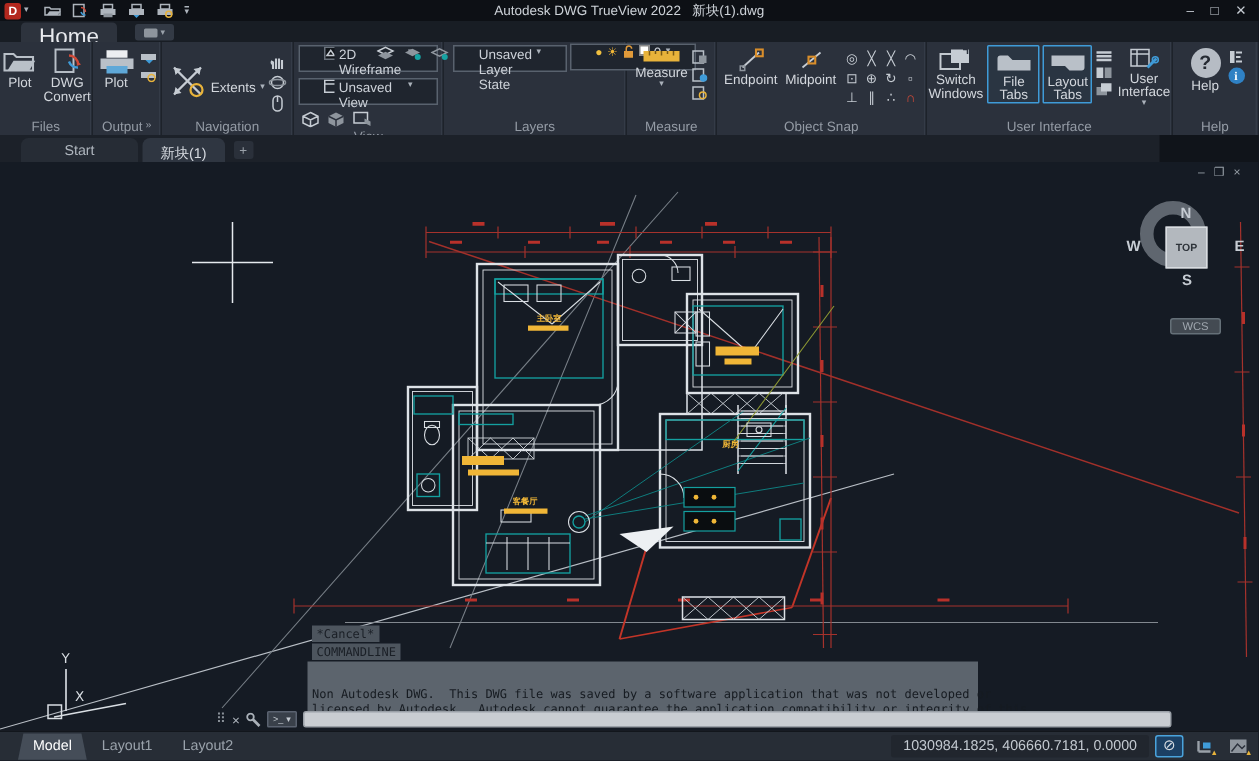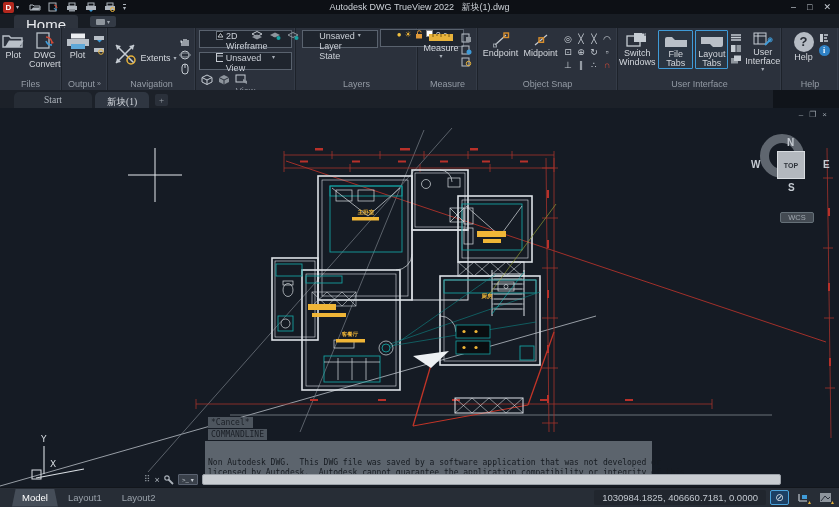--- a/index.html
+++ b/index.html
@@ -30,21 +30,21 @@
   .caret { font-size:6px; color:#aab1ba; line-height:5px; }
   .minicol { display:flex; flex-direction:column; gap:2px; padding-top:3px; align-items:center; }
   .dd { display:flex; align-items:flex-start; background:#1f252e; border:1px solid #59626e; height:18px;
     font-size:9px; color:#ccd1d8; padding:0 16px; gap:3px; }
   .dd .cr { margin-left:auto; font-size:6px; color:#aab1ba; }
   .iconrow { display:flex; gap:5px; align-items:center; }
   .snapgrid { display:grid; grid-template-columns:repeat(4,13px); grid-auto-rows:13px; padding-top:3px;
     color:#c6ccd3; font-size:9px; text-align:center; line-height:13px; }
   .tglbtn { border:1px solid #3f9bd8; background:#2b3razor644; background:#2a3542; border-radius:1px; }
   
-  #filetabs { position:absolute; left:0; top:90px; width:773px; height:18px; background:#1c2129; display:flex; align-items:flex-end;font-family:Liberation Serif, serif; }
+  #filetabs { position:absolute; left:0; top:90px; width:773px; height:18px; background:#1c2129; display:flex; align-items:flex-end; }
   .ftab { height:16px; display:flex; align-items:center; gap:4px; font-size:9.5px; padding:0 12px; border-radius:5px 5px 0 0; }
   .ftab.start { background:#262c35; color:#aeb5bd; margin-left:14px; width:78px; justify-content:center; }
   .ftab.doc { background:#2f3641; color:#d6dae0; margin-left:3px;flex-direction:column; }
   .plusbtn { width:13px; height:12px; background:#2a303a; color:#9aa1a9; border-radius:2px; font-size:9px;
     line-height:12px; text-align:center; margin-left:6px; margin-bottom:2px; }
   
   #canvas { position:absolute; left:0; top:108px; width:839px; height:379px; background:#151b24; }
   #canvas svg { position:absolute; left:0; top:0; }
   .docwin { position:absolute; top:2px; right:6px; color:#98a0a8; font-size:8px; letter-spacing:6px; }
   .vc-ring { position:absolute; left:760px; top:26px; width:44px; height:44px; border:9px solid rgba(112,119,128,.82); border-radius:50%; }

